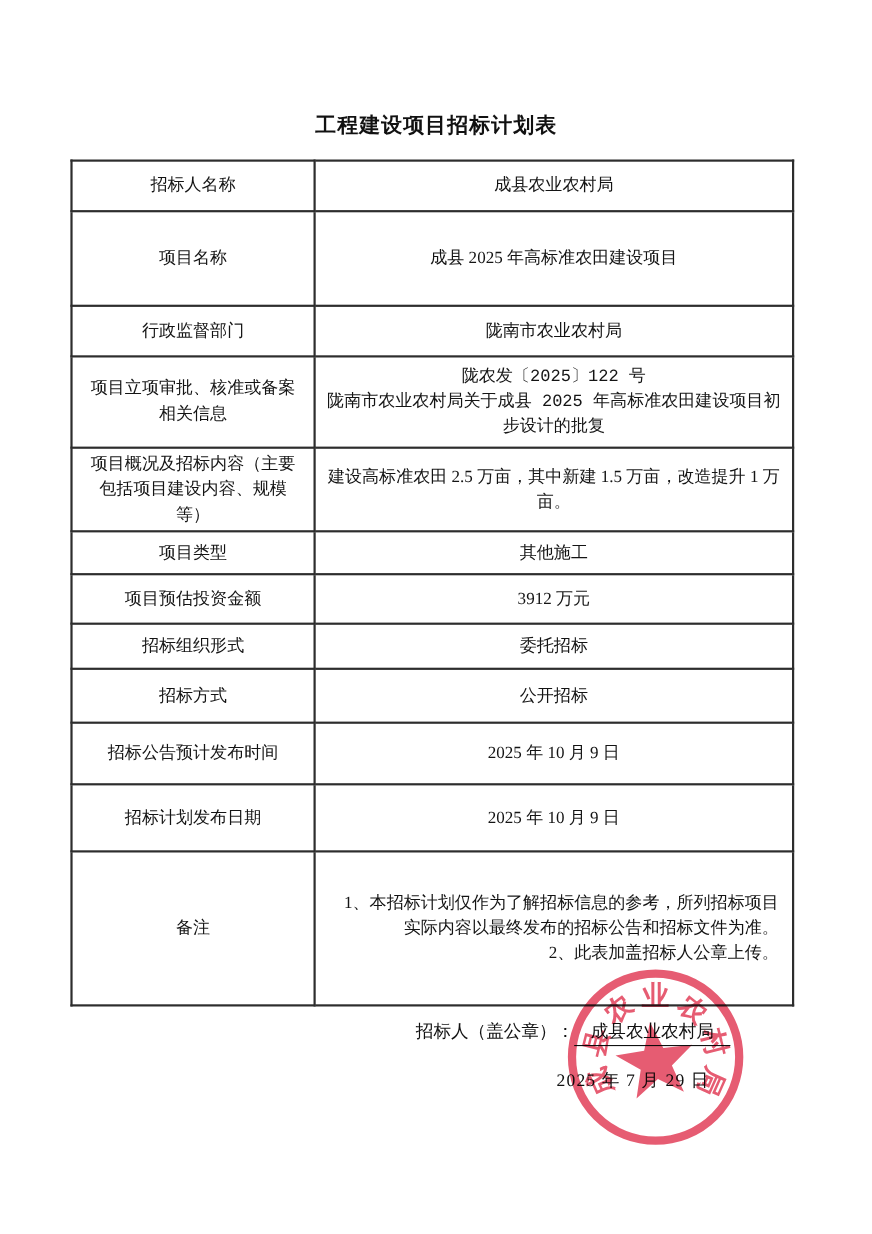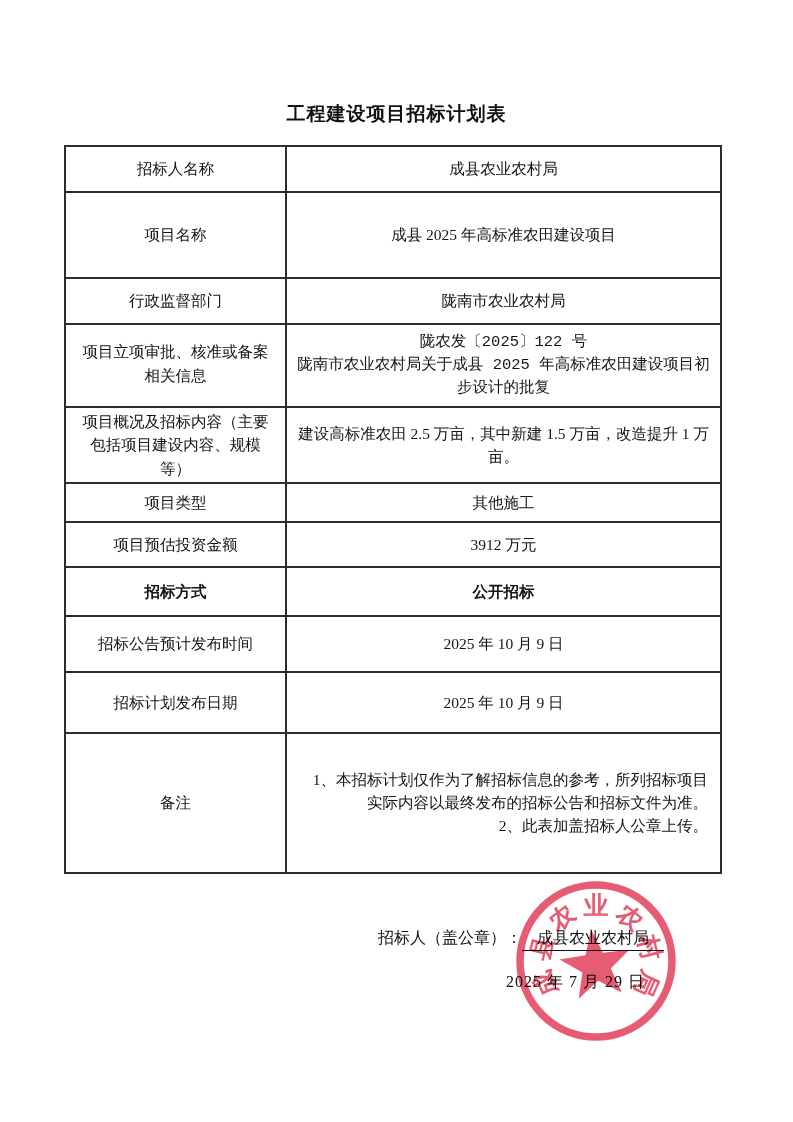--- a/index.html
+++ b/index.html
@@ -47,21 +47,21 @@
   }
   td.cell-value.align-left { text-align: right; padding: 3px 12px; }
   tr.r0  { height: 46px; }
   tr.r1  { height: 86px; }
   tr.r2  { height: 46px; margin-left: 32px; }
   tr.r3  { height: 83px; font-family: Liberation Mono, monospace; }
   tr.r4  { height: 70px; }
   tr.r5  { height: 39px; }
   tr.r6  { height: 45px; }
   tr.r7  { height: 41px; }
-  tr.r8  { height: 49px; font-weight: bold; }
+  tr.r8  { height: 49px; }
   tr.r9  { height: 56px; }
   tr.r10 { height: 61px; margin-left: 16px; }
   tr.r11 { height: 140px; }
 
   .signature-row {
     position: absolute;
     left: 378px; top: 928px;
     font-size: 16px;
     color: #111;
     white-space: nowrap;
@@ -124,20 +124,24 @@
       <td class="cell-value">建设高标准农田 2.5 万亩，其中新建 1.5 万亩，改造提升 1 万亩。</td>
     </tr>
     <tr class="r5">
       <td class="cell-label">项目类型</td>
       <td class="cell-value">其他施工</td>
     </tr>
     <tr class="r6">
       <td class="cell-label">项目预估投资金额</td>
       <td class="cell-value">3912 万元</td>
     </tr>
+    <tr class="r7">
+      <td class="cell-label">招标组织形式</td>
+      <td class="cell-value">委托招标</td>
+    </tr>
     <tr class="r8">
       <td class="cell-label">招标方式</td>
       <td class="cell-value">公开招标</td>
     </tr>
     <tr class="r9">
       <td class="cell-label">招标公告预计发布时间</td>
       <td class="cell-value">2025 年 10 月 9 日</td>
     </tr>
     <tr class="r10">
       <td class="cell-label">招标计划发布日期</td>

